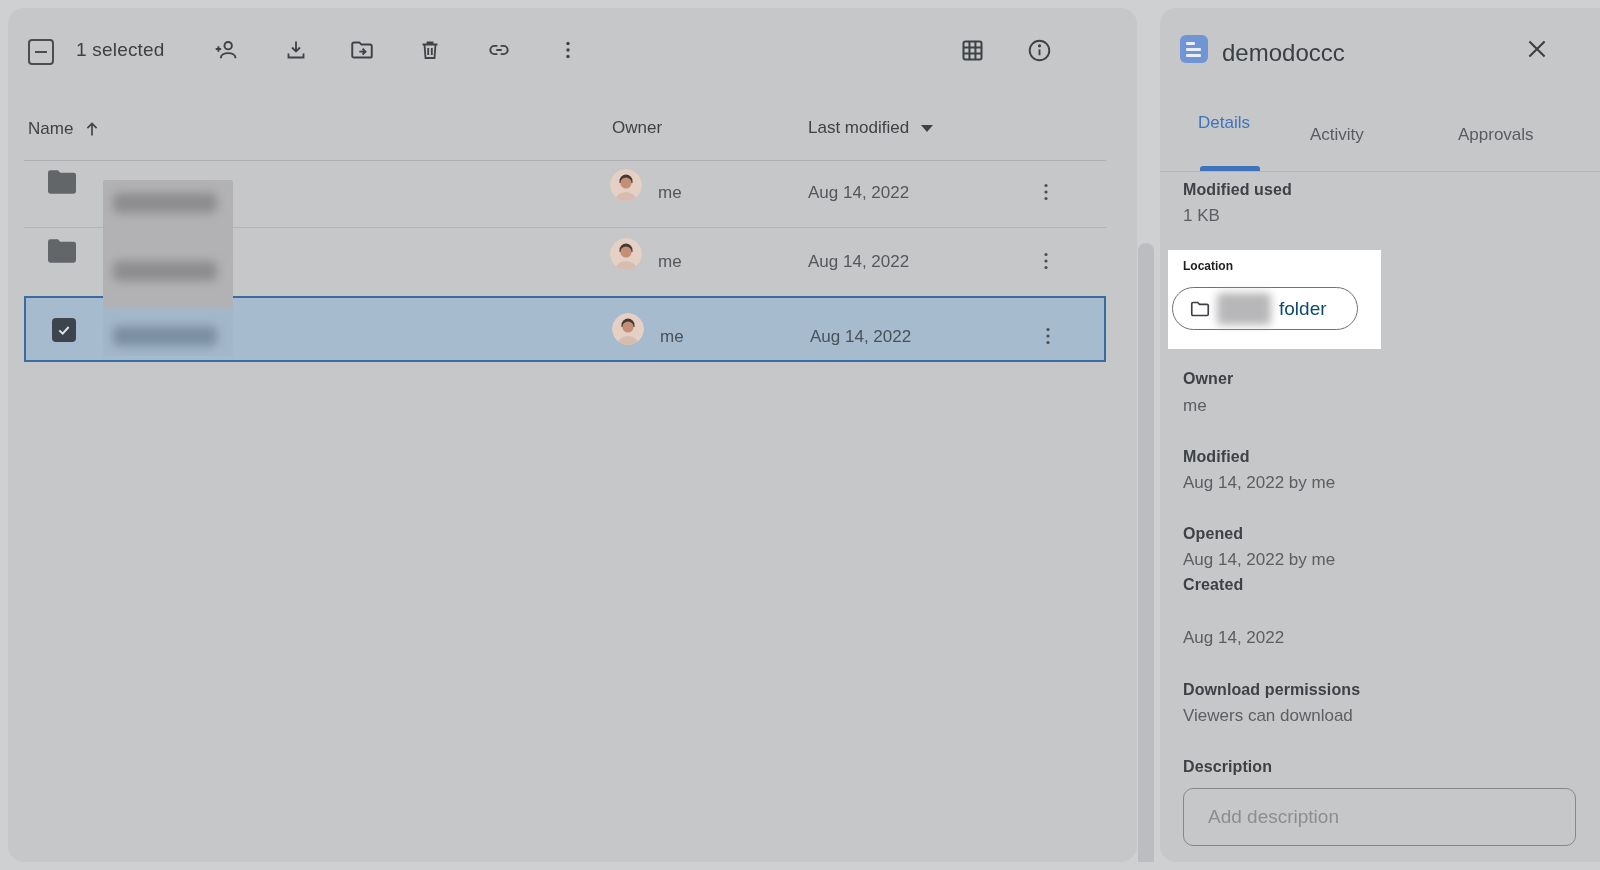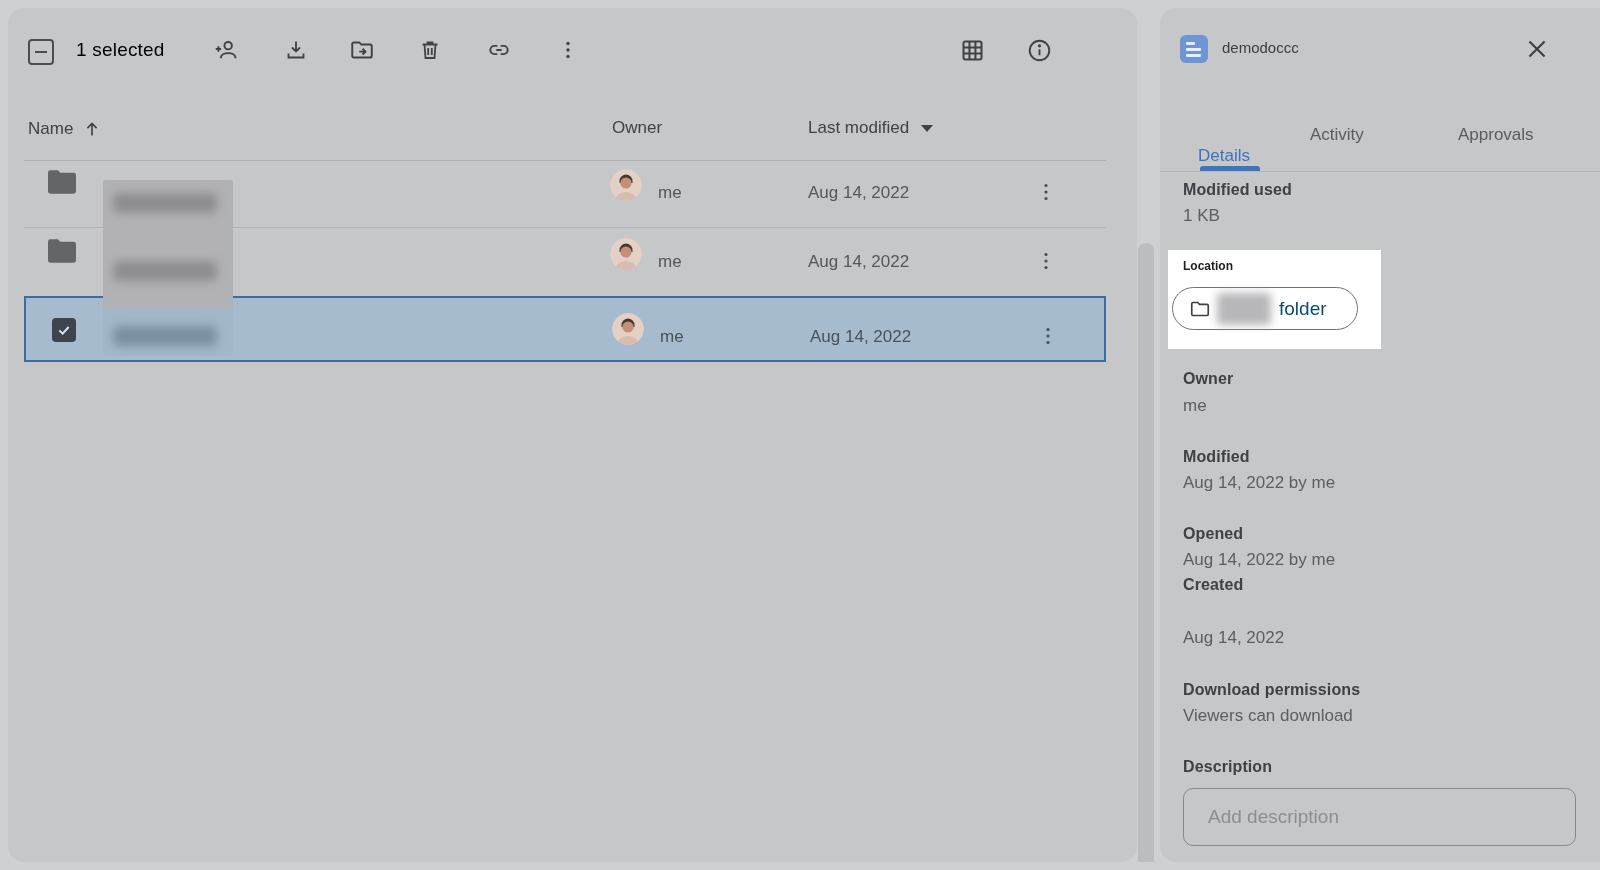--- a/index.html
+++ b/index.html
@@ -10,21 +10,21 @@
     color:#46484b;
   }
   .abs{position:absolute;}
   .card{
     position:absolute;background:#c6c7c9;border-radius:16px;
   }
   #main-card{left:8px;top:8px;width:1129px;height:854px;}
   #panel-card{left:1160px;top:8px;width:440px;height:854px;border-radius:16px 0 0 16px;}
 
   
-  .tb-text{font-size:19px;color:#000000;letter-spacing:.2px;}
+  .tb-text{font-size:19px;color:#404040;letter-spacing:.2px;}
   .icon-btn{position:absolute;display:flex;align-items:center;justify-content:center;
     width:40px;height:40px;border-radius:50%;cursor:pointer;color:#3f4246;}
   .icon-btn svg{display:block;}
   .cb-indet{position:absolute;width:22px;height:22px;border:2px solid #4a4d52;border-radius:4px;
     display:flex;align-items:center;justify-content:center;cursor:pointer;}
   .cb-indet .bar{width:12px;height:2.5px;background:#4a4d52;}
 
   
   .col-header{font-size:17px;color:#3f4246;display:flex;align-items:center;gap:8px;}
   .hdr-divider{position:absolute;left:24px;width:1082px;height:1px;background:#aeafb2;}
@@ -49,21 +49,21 @@
   
   .scroll-thumb{position:absolute;left:1138px;top:243px;width:16px;height:619px;
     background:#bcbdc0;border-radius:8px 8px 0 0;cursor:pointer;}
 
   
   .doc-icon{position:absolute;width:28px;height:28px;background:#7095d4;border-radius:6px;
     display:flex;flex-direction:column;justify-content:center;gap:3px;padding-left:6px;box-sizing:border-box;}
   .doc-icon .ln{height:3px;background:#e9eef8;border-radius:1px;}
   .doc-icon .ln.s{width:9px;}
   .doc-icon .ln.l{width:15px;}
-  .panel-title{font-size:15px;color:#3b3e42;}
+  .panel-title{font-size:24px;color:#3b3e42;}
   .tab{position:absolute;font-size:17px;color:#595c60;cursor:pointer;}
   .tab.active{color:#3f73bd;}
   .tab-underline{position:absolute;width:60px;height:5px;background:#3f73bd;border-radius:3px 3px 0 0;}
   .tabs-divider{position:absolute;left:1160px;top:171px;width:440px;height:1px;background:#b4b5b8;}
   .sec-label{position:absolute;left:1183px;font-size:16px;font-weight:bold;color:#3e4145;letter-spacing:.1px;}
   .sec-value{position:absolute;left:1183px;font-size:17px;color:#5b5e62;text-align:center;}
 
   
   .spotlight{position:absolute;left:1168px;top:250px;width:213px;height:99px;background:#ffffff;}
   .spot-label{position:absolute;left:15px;top:9px;font-size:12px;font-weight:bold;color:#1d1f22;}
@@ -242,21 +242,21 @@
     <div class="ln l"></div>
     <div class="ln l"></div>
   </div>
   <div class="abs panel-title" style="left:62px;top:31px;">demodoccc</div>
   <div class="close-btn" style="left:364px;top:28px;">
     <svg width="26" height="26" viewBox="0 0 24 24" fill="none" stroke="currentColor" stroke-width="1.9">
       <path d="M5 5l14 14M19 5L5 19"></path>
     </svg>
   </div>
 
-  <div class="tab active" style="left:38px;top:105px;margin-top:33px;">
+  <div class="tab active" style="left:38px;top:105px;">
     <span>Details</span>
   </div>
   <div class="tab" style="left:150px;top:117px;">
     <span>Activity</span>
   </div>
   <div class="tab" style="left:298px;top:117px;">
     <span>Approvals</span>
   </div>
   <div class="tab-underline" style="left:40px;top:158px;"></div>
 </div>

